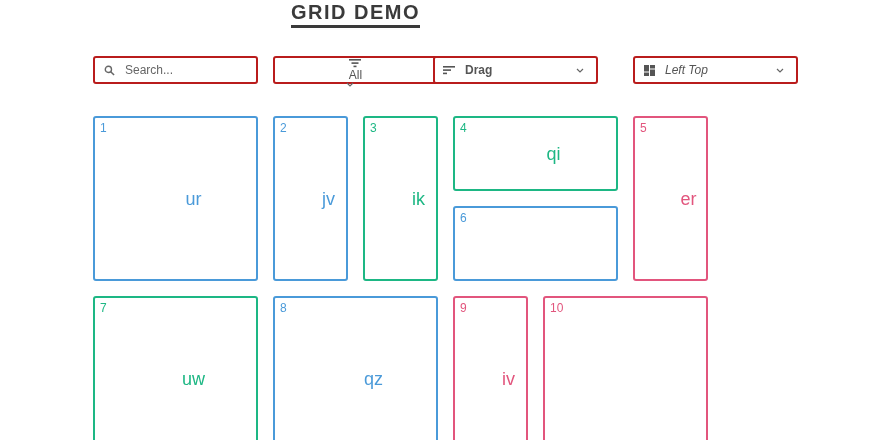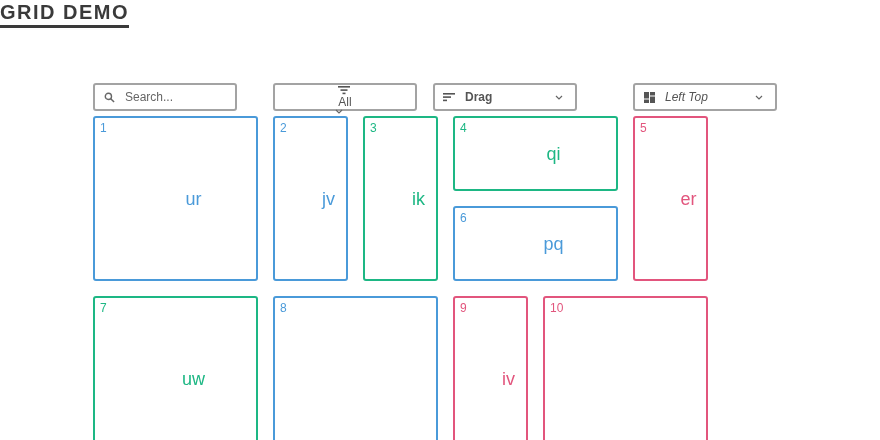--- a/index.html
+++ b/index.html
@@ -1,25 +1,25 @@
 <!DOCTYPE html>
 <html><head>
 <meta charset="utf-8">
 <style>
   html, body { margin: 0; padding: 0; background: #ffffff; }
   body { width: 880px; height: 440px; overflow: hidden; position: relative;
          font-family: "Liberation Sans", sans-serif; }
-  .title { position: absolute; left: 0; top: 0; width: 711px; text-align: left; }
+  .title { position: absolute; left: 0; top: 0; width: 711px; text-align: center; }
   .title h1 { display: inline-block; margin: 0; margin-top: 1px; font-size: 20px; font-weight: bold;
               letter-spacing: 1.5px; color: #3a3a3a; padding-bottom: 2px;
               border-bottom: 3px solid #3a3a3a; line-height: 22px; }
   .controls { position: absolute; top: 56px; left: 93px; }
-  .ctrl { position: absolute; top: 0; height: 28px; width: 144px; box-sizing: border-box;
-          border: 2px solid #a3a3a3; border-radius: 3px; background: #fff;
-          display: flex; align-items: center; font-size: 12px; color: #555; margin-top: 27px; }
+  .ctrl { position: absolute; top: 0; height: 28px; width: 165px; box-sizing: border-box;
+          border: 2px solid #b91c1c; border-radius: 3px; background: #fff;
+          display: flex; align-items: center; font-size: 12px; color: #555; }
   .ctrl .ico { width: 12px; height: 12px; margin-left: 8px; margin-right: 10px; display: flex;
                align-items: center; justify-content: center; }
   .ctrl .val { flex: 1; }
   .ctrl input { border: none; outline: none; font: inherit; color: #555; width: 110px; padding: 0; background: transparent; }
   .ctrl input::placeholder { color: #666; }
   .ctrl .chev { width: 10px; margin-right: 10px; display: flex; align-items: center; }
   .tile { position: absolute; box-sizing: border-box; border: 2px solid; border-radius: 3px; background: #fff; }
   .tile .num { position: absolute; left: 5px; top: 3px; font-size: 12px; }
   .tile .lbl { position: absolute; left: 0; right: 0; top: 50%; transform: translateY(-50%);
                text-align: center; font-size: 18px; padding-left: 36px; }
@@ -108,28 +108,28 @@
   <div class="tile c-green" style="left: 453px; top: 116px; width: 165px; height: 75px; border-color: rgb(29, 183, 132); color: rgb(29, 183, 132);">
     <span class="num">4</span>
     <span class="lbl">qi</span>
   </div>
   <div class="tile c-red" style="left: 633px; top: 116px; width: 75px; height: 165px; border-color: rgb(226, 85, 125); color: rgb(226, 85, 125);">
     <span class="num">5</span>
     <span class="lbl">er</span>
   </div>
   <div class="tile c-blue" style="left: 453px; top: 206px; width: 165px; height: 75px; border-color: rgb(74, 154, 217); color: rgb(74, 154, 217);">
     <span class="num">6</span>
-    <span class="lbl">pq</span>
   </div>
   <div class="tile c-green" style="left: 93px; top: 296px; width: 165px; height: 165px; border-color: rgb(29, 183, 132); color: rgb(29, 183, 132);">
     <span class="num">7</span>
     <span class="lbl">uw</span>
   </div>
   <div class="tile c-blue" style="left: 273px; top: 296px; width: 165px; height: 165px; border-color: rgb(74, 154, 217); color: rgb(74, 154, 217);">
     <span class="num">8</span>
+    <span class="lbl">qz</span>
   </div>
   <div class="tile c-red" style="left: 453px; top: 296px; width: 75px; height: 165px; border-color: rgb(226, 85, 125); color: rgb(226, 85, 125);">
     <span class="num">9</span>
     <span class="lbl">iv</span>
   </div>
   <div class="tile c-red" style="left: 543px; top: 296px; width: 165px; height: 165px; border-color: rgb(226, 85, 125); color: rgb(226, 85, 125);">
     <span class="num">10</span>
   </div>
 </div>
 

